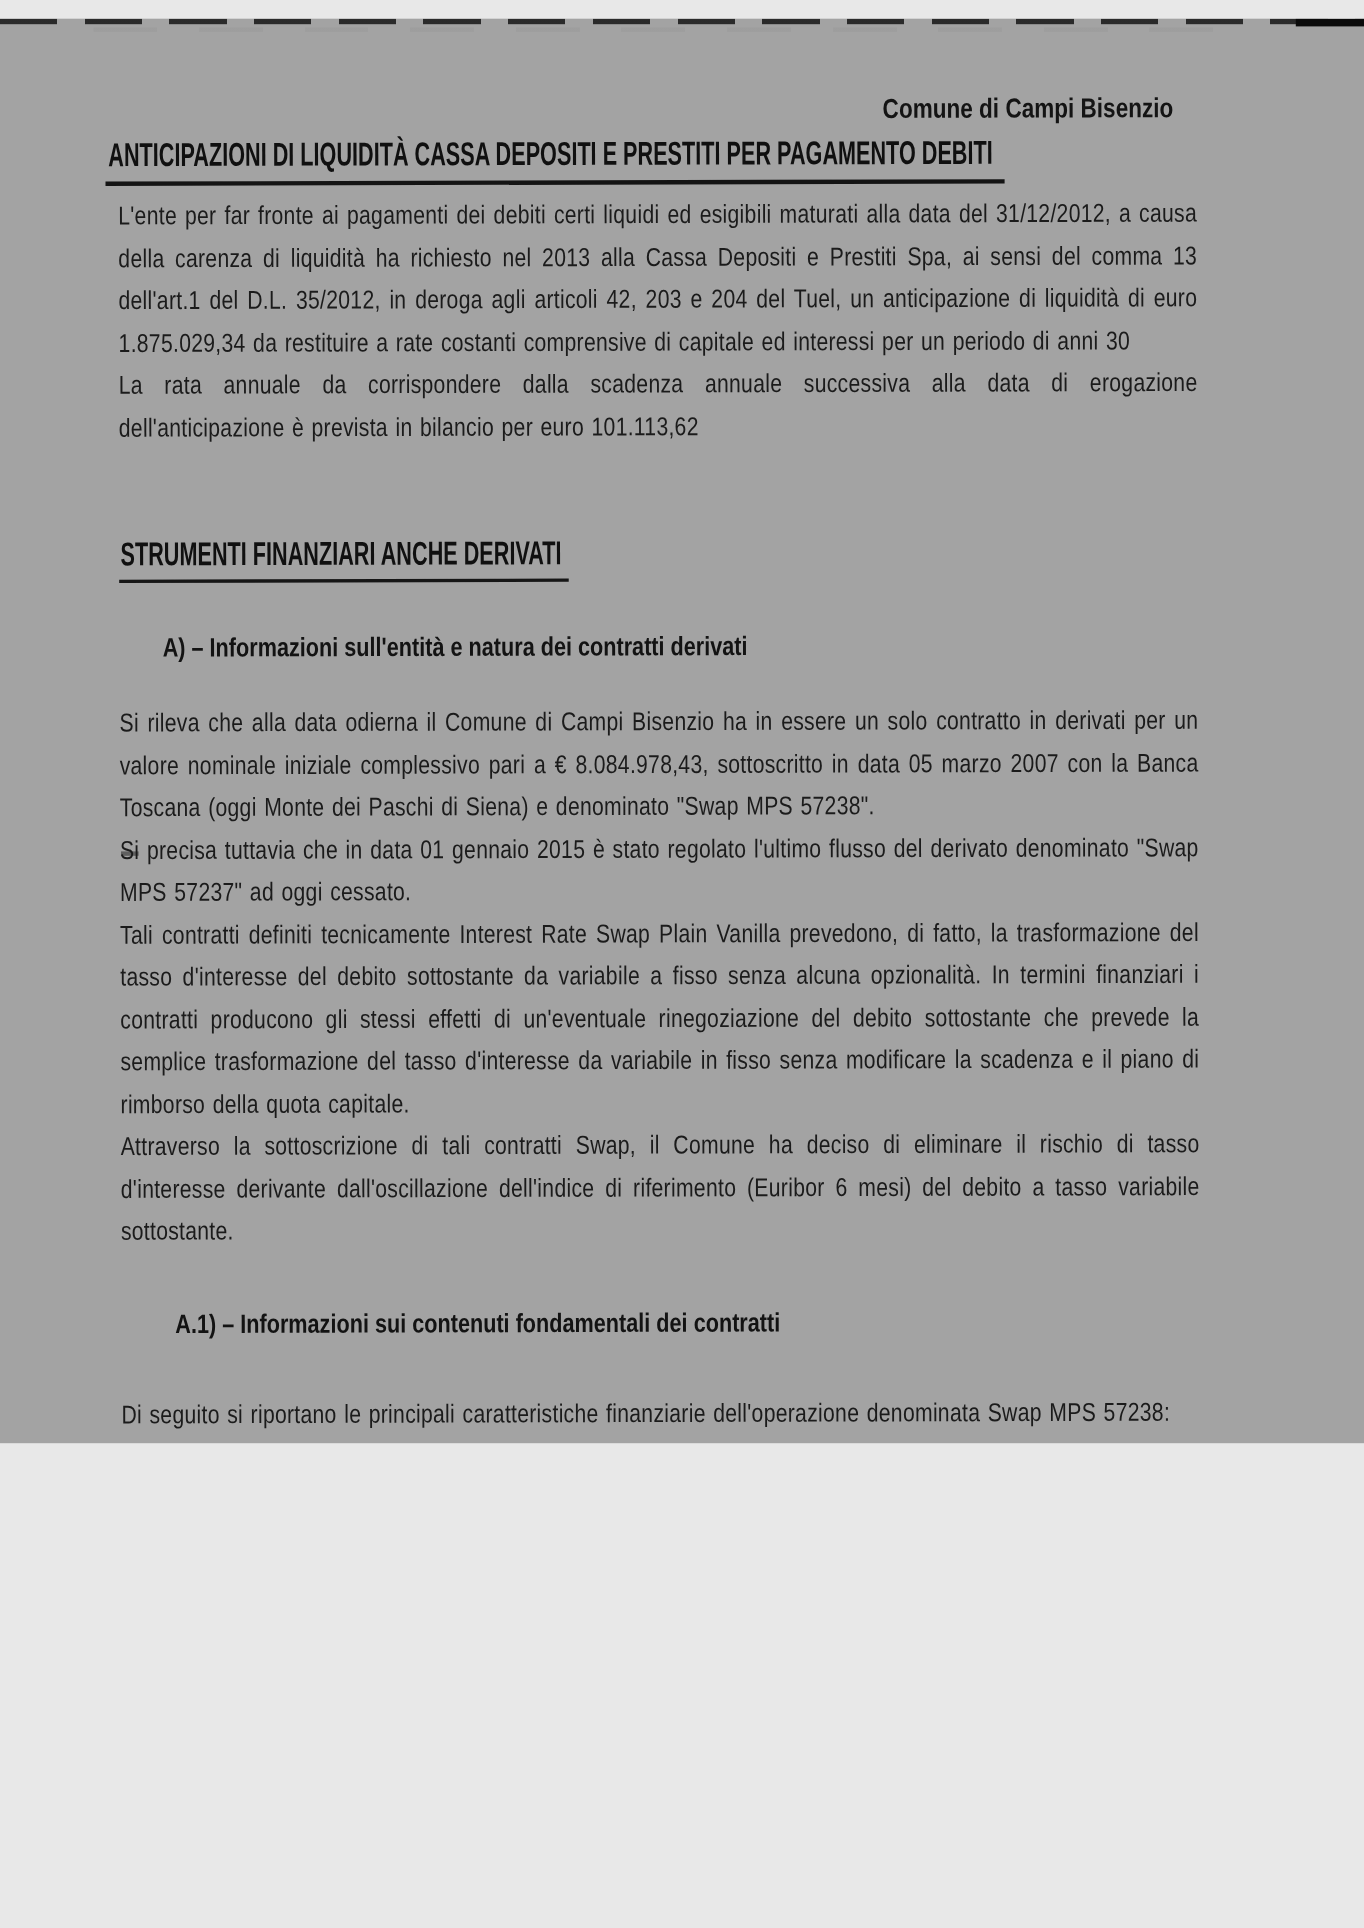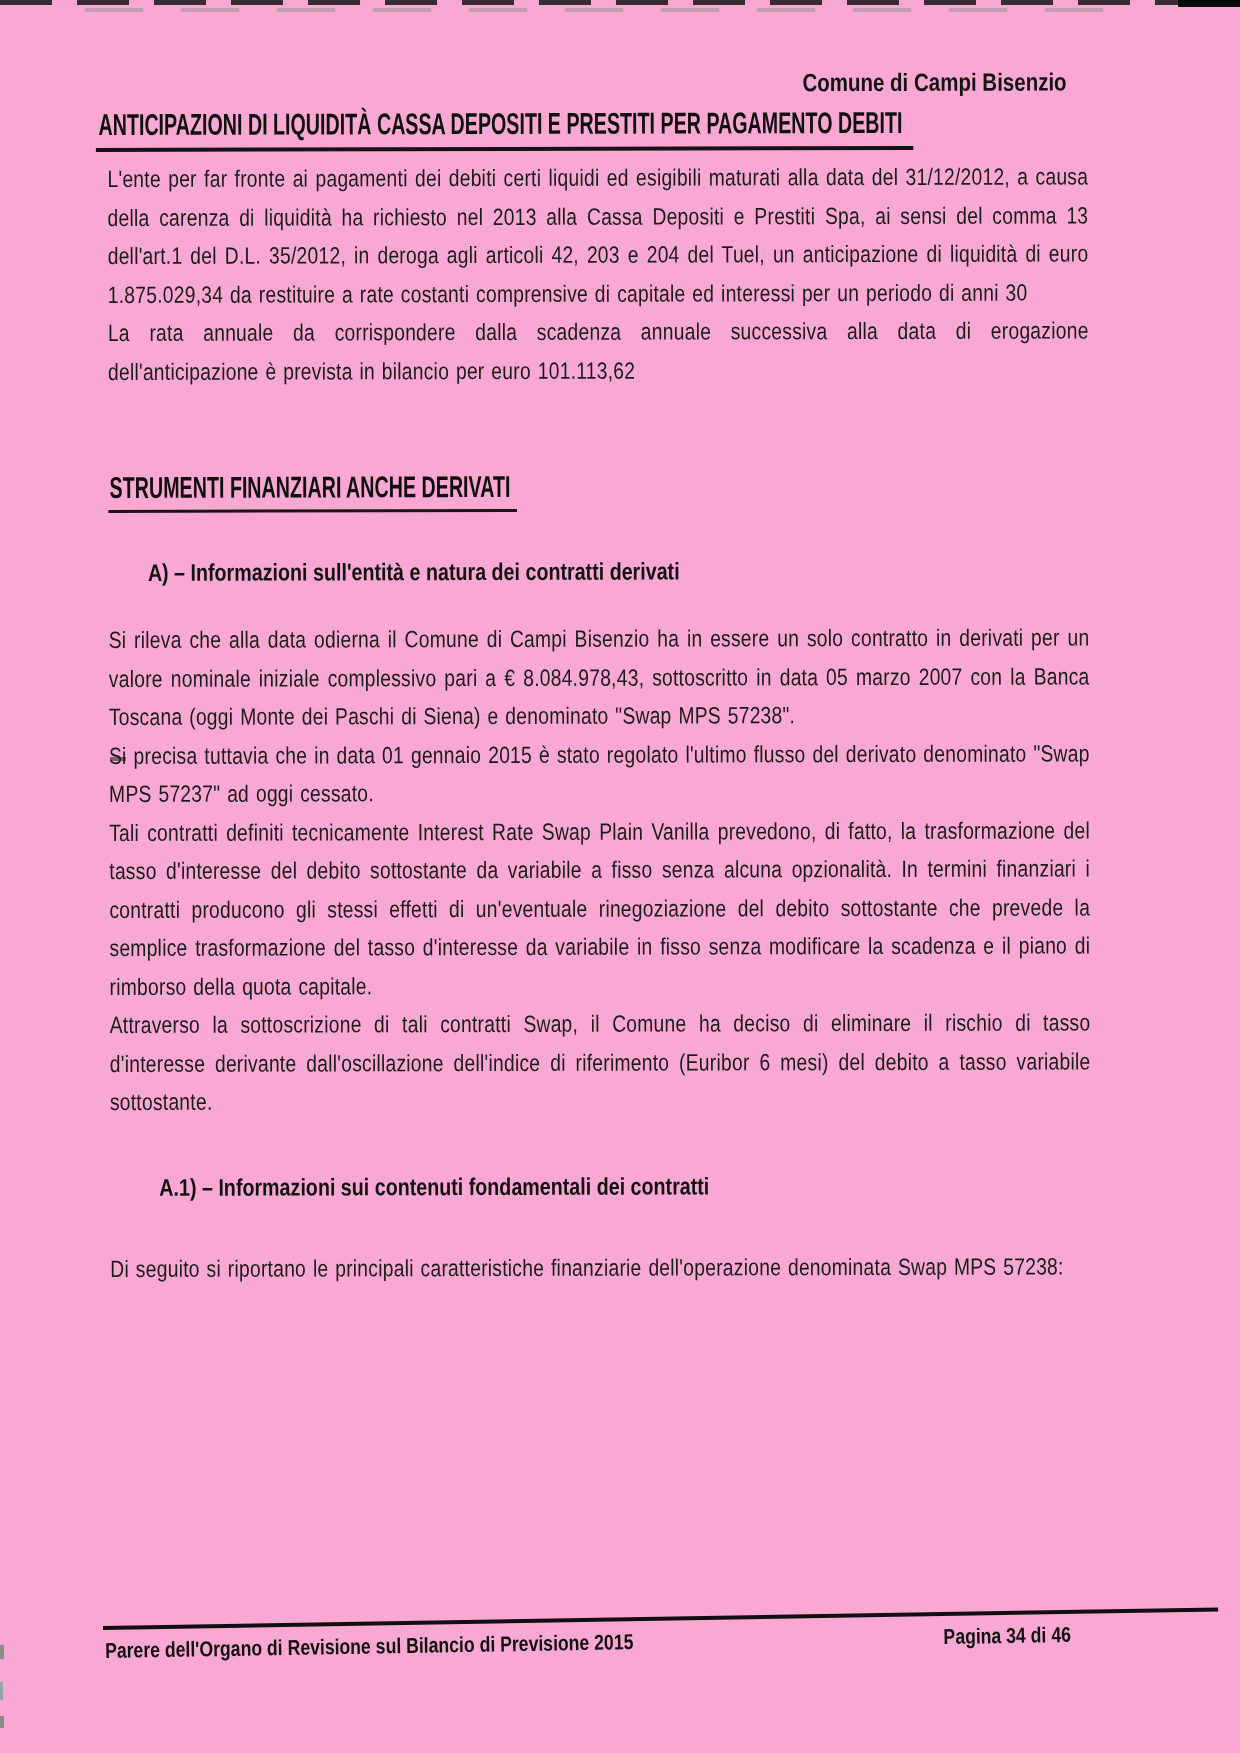--- a/index.html
+++ b/index.html
@@ -1,20 +1,20 @@
 <!DOCTYPE html>
 <html><head>
 <meta charset="utf-8">
 <style>
   html,body{margin:0;padding:0;background:#e8e8e8;}
   .page{
     position:relative;
-    width:1240px;height:1753px;
-    margin:0 auto;
-    background:#f9a8d4;
+    width:1240px;height:1295px;
+    margin:17px auto;
+    background:#a3a3a3;
     overflow:hidden;
     font-family:"Liberation Sans", sans-serif;
     color:#181818;
   }
 
   
   .dash-row-1{position:absolute;top:0;left:0;width:1240px;height:5px;
     background:repeating-linear-gradient(90deg,#151515 0 52px, rgba(0,0,0,0) 52px 77px);
     opacity:.85;}
   .dash-row-2{position:absolute;top:8px;left:85px;width:1020px;height:4px;

